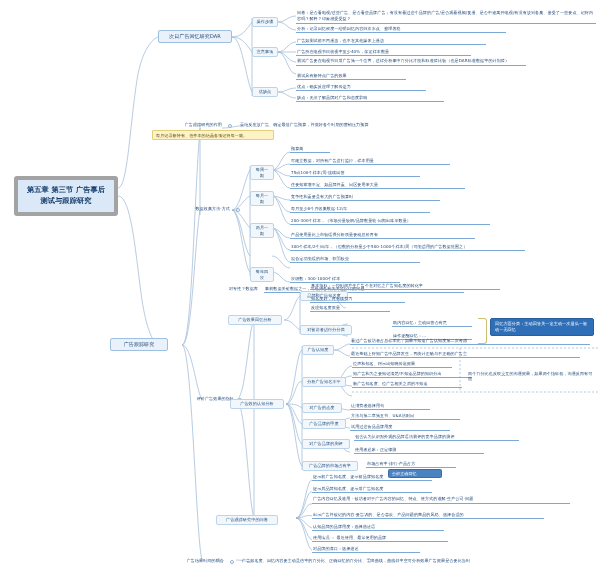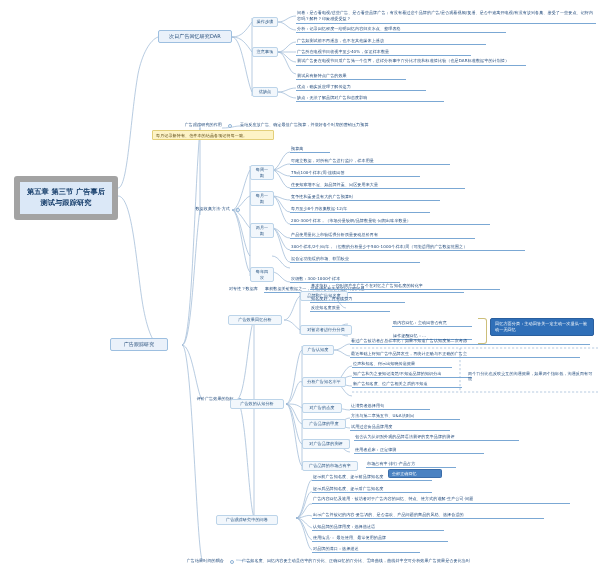--- a/index.html
+++ b/index.html
@@ -14,21 +14,21 @@
 
   
   .node{
     position:absolute;box-sizing:border-box;
     font-size:4.1px;line-height:1.35;
     color:#214a7b;letter-spacing:0.1px;
     white-space:normal;
   }
   
   .root{
-    background:#dbe8f7;border:6px solid #a3a3a3;border-radius:3px;
+    background:#dbe8f7;border:4px solid #a3a3a3;border-radius:3px;
     color:#123a68;font-weight:bold;font-size:7.2px;line-height:1.5;
     text-align:center;padding:5px 6px;
   }
   
   .lvl2{
     background:#eaf1fa;border:1px solid #9dbfe0;border-radius:2px;
     font-size:5px;padding:2px 4px;text-align:center;color:#1d4674;
   }
   
   .lvl3{

